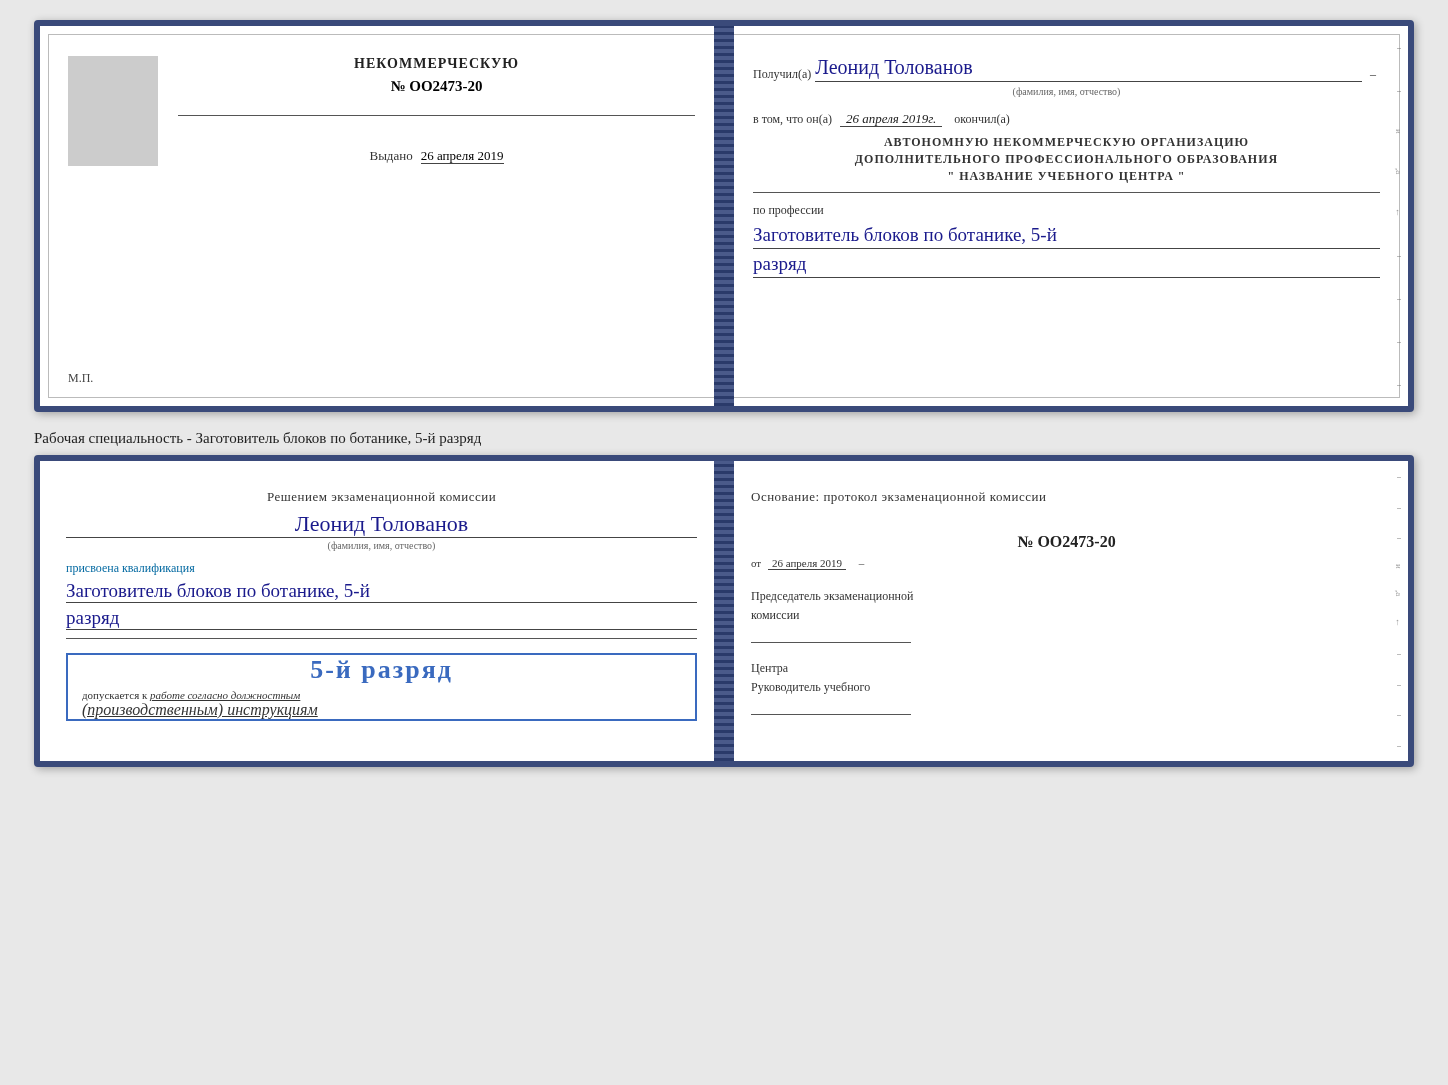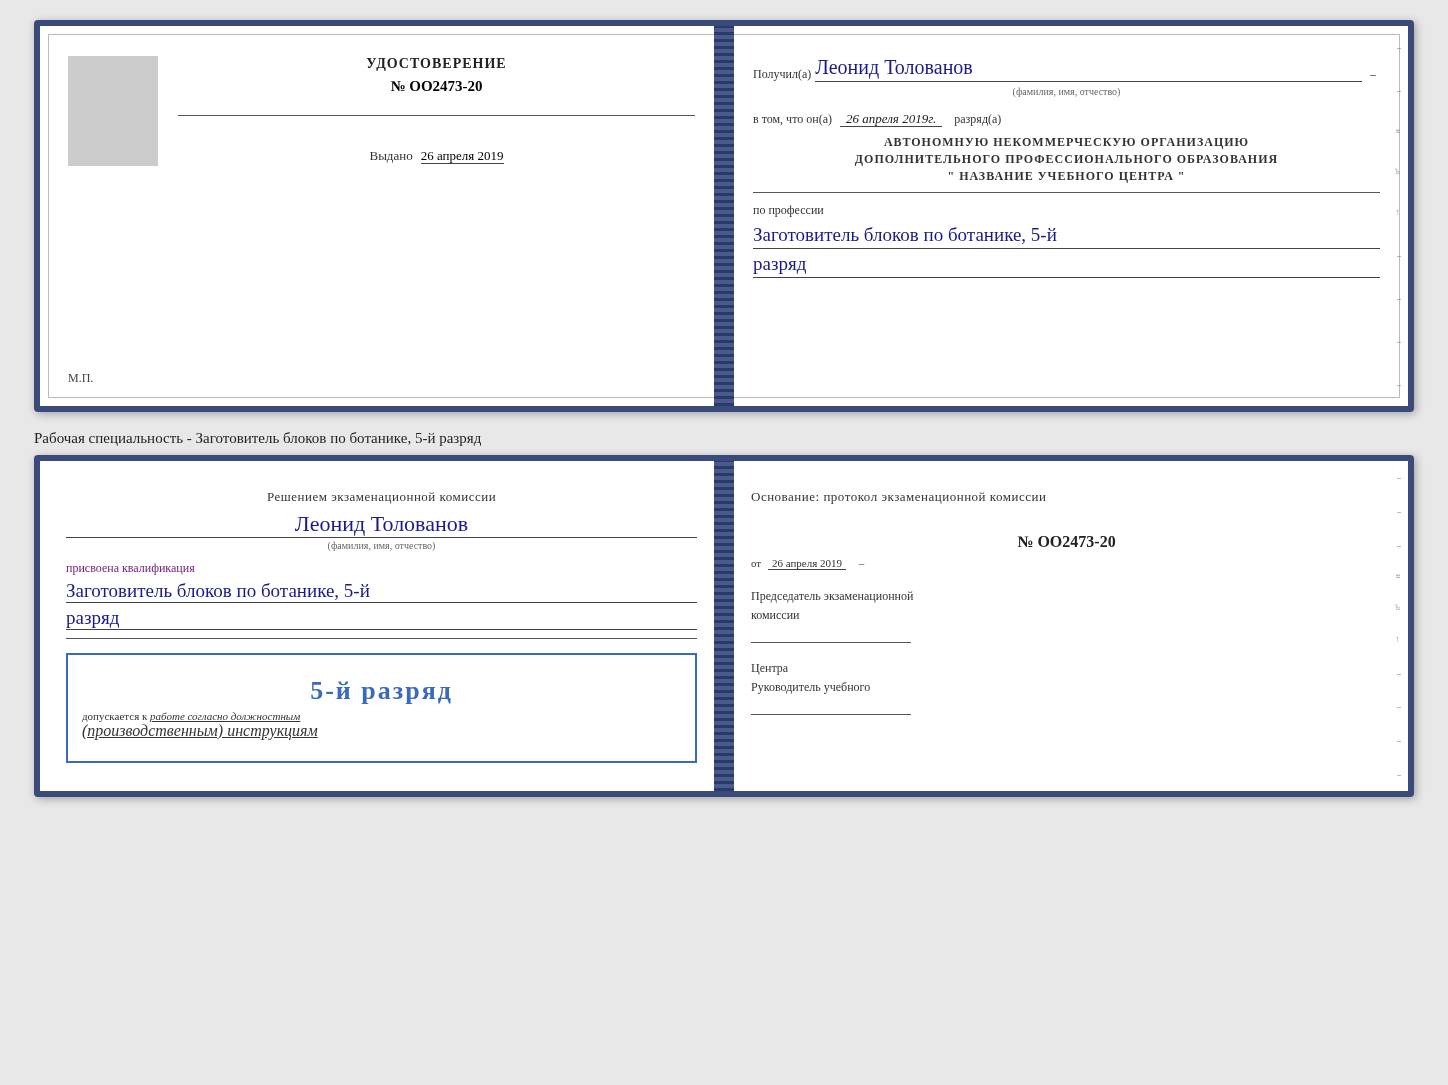--- a/index.html
+++ b/index.html
@@ -247,36 +247,36 @@
 
     .small-sub {
       font-size: 10px;
       color: #666;
       text-align: center;
       margin-bottom: 10px;
     }
 
     .prisvoena-text {
       font-size: 12px;
-      color: #701a75;
+      color: #0369a1;
       margin-bottom: 4px;
     }
 
     .big-handwritten {
       font-family: 'Brush Script MT', cursive;
       font-size: 19px;
       color: #1a1a8c;
       border-bottom: 1px solid #444;
       display: block;
       margin-bottom: 4px;
     }
 
     .stamp-box {
       border: 2px solid #3a6abf;
-      padding: 21px 14px;
+      padding: 0 14px;
       margin-top: 14px;
       position: relative;
     }
 
     .stamp-big-text {
       font-size: 26px;
       font-weight: bold;
       color: #3a6abf;
       text-align: center;
       letter-spacing: 2px;
@@ -356,21 +356,21 @@
 <body>
 
 <div class="document-container">
   <div class="document-book">
 
     <div class="doc-left page-left">
 
       <div class="cert-photo-area">
         <div class="photo-placeholder"></div>
         <div class="cert-info-center">
-          <div class="cert-udostoverenie">УДОСТОВЕРЕНИЕ</div>
+          <div class="cert-udostoverenie">НЕКОММЕРЧЕСКУЮ</div>
           <div class="cert-number">№ OO2473-20</div>
           <div class="cert-line-sep"></div>
           <div style="margin-top:30px;">
             <span class="cert-vydano">Выдано</span>
             <span class="cert-vydano-date" style="margin-left:4px; border-bottom:1px solid #444;">26 апреля 2019</span>
           </div>
         </div>
       </div>
 
       <div class="mp-label">М.П.</div>
@@ -383,21 +383,21 @@
       <div class="right-field-line">
         <span class="field-label">Получил(а)</span>
         <span class="field-value-handwritten">Леонид Толованов</span>
         <span class="field-label" style="margin-left:8px;">–</span>
       </div>
       <div class="field-subtitle">(фамилия, имя, отчество)</div>
 
       <div style="margin-top:10px; margin-bottom:6px;">
         <span class="field-label">в том, что он(а)</span>
         <span style="font-size:13px; font-style:italic; color:#222; border-bottom:1px solid #444; padding: 0 6px;">26 апреля 2019г.</span>
-        <span class="field-label" style="margin-left:8px;">разряд(а)</span>
+        <span class="field-label" style="margin-left:8px;">окончил(а)</span>
       </div>
 
       <div style="margin-top:8px; margin-bottom:4px;">
         <div class="right-bold-center">АВТОНОМНУЮ НЕКОММЕРЧЕСКУЮ ОРГАНИЗАЦИЮ</div>
         <div class="right-bold-center">ДОПОЛНИТЕЛЬНОГО ПРОФЕССИОНАЛЬНОГО ОБРАЗОВАНИЯ</div>
         <div class="right-bold-center">"   НАЗВАНИЕ УЧЕБНОГО ЦЕНТРА   "</div>
       </div>
 
       <div class="dash-line"></div>
 

